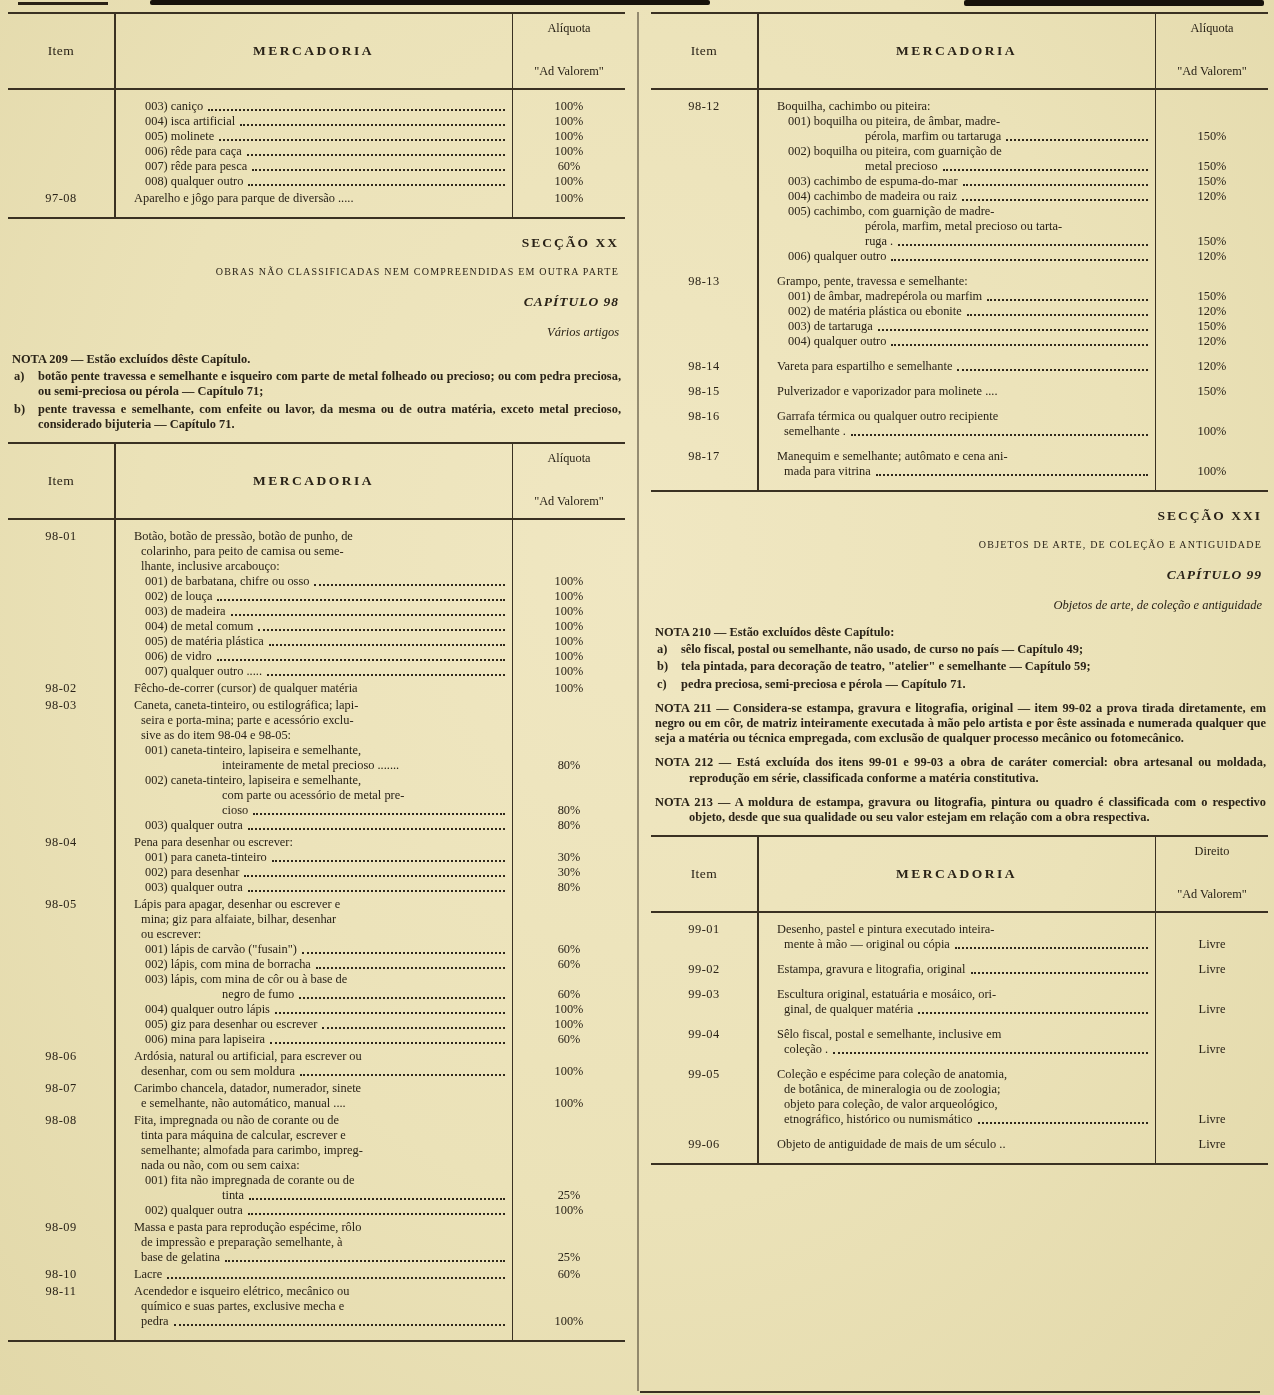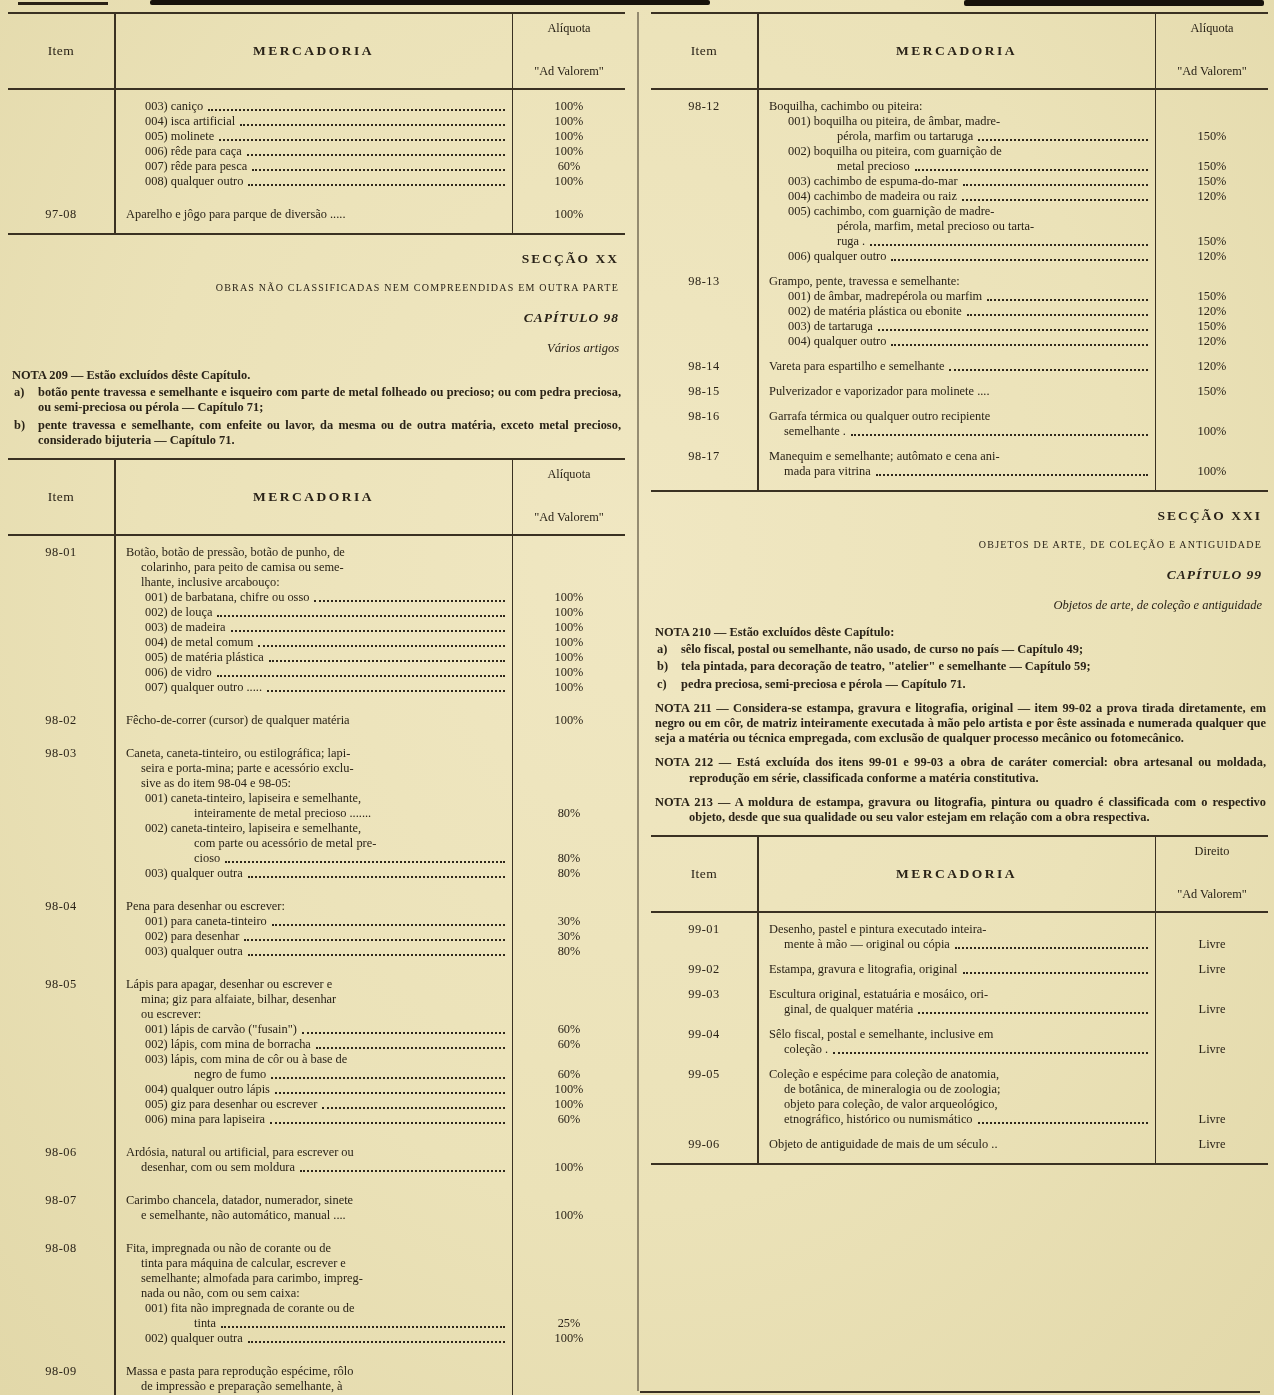--- a/index.html
+++ b/index.html
@@ -43,27 +43,27 @@
   .thead .cd { display:flex; align-items:center; justify-content:center;
                font-weight:bold; letter-spacing:2.5px; font-size:13.5px; }
   .thead .cr { display:flex; flex-direction:column; justify-content:space-between;
                padding:7px 2px 9px; font-size:12.3px; }
 
   .tbody { padding:9px 0 11px; }
   .trow { display:flex; line-height:15px; font-size:12.4px; }
   .trow .ci { text-align:center; letter-spacing:.5px; }
   .trow .cd { display:flex; overflow:hidden; padding-right:5px; }
   .trow .cd .txt { white-space:nowrap; }
-  .cd.n0 { padding-left:12px; }
+  .cd.n0 { padding-left:20px; }
   .cd.n1 { padding-left:27px; }
   .cd.n2 { padding-left:31px; }
-  .cd.n3 { padding-left:80px; }
+  .cd.n3 { padding-left:80px;margin-left:28px; }
   .ldr { flex:1 1 auto; min-width:10px; height:0; align-self:flex-end;
          border-bottom:2px dotted #2e271b; margin:0 3px 3px 5px; }
-  .trow.grp { margin-top:18px; }
+  .trow.grp { margin-top:2px; }
   .tbl.gappy .trow.grp { margin-top:10px; }
   .tbody .trow.grp:first-child { margin-top:0; }
 
   
   .secblock { text-align:right; padding:16px 6px 10px; }
   .sec-title { font-weight:bold; font-size:13.5px; letter-spacing:2px; }
   .sec-sub   { font-size:10px; letter-spacing:1.2px; margin-top:15px; }
   .cap-title { font-weight:bold; font-style:italic; font-size:13.5px; letter-spacing:1px; margin-top:17px;font-family:Liberation Serif, serif; }
   .cap-sub   { font-style:italic; font-size:12.5px; margin-top:15px; }
 

